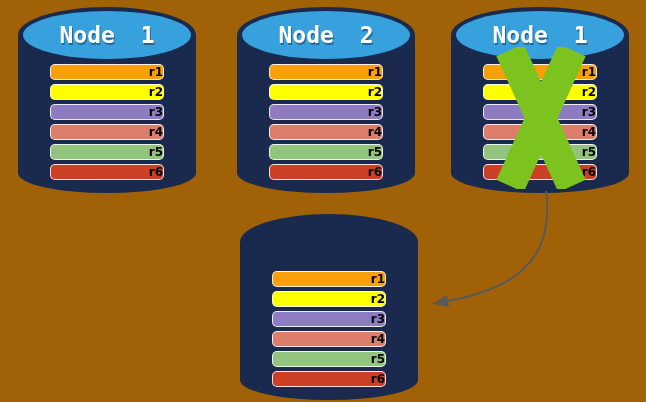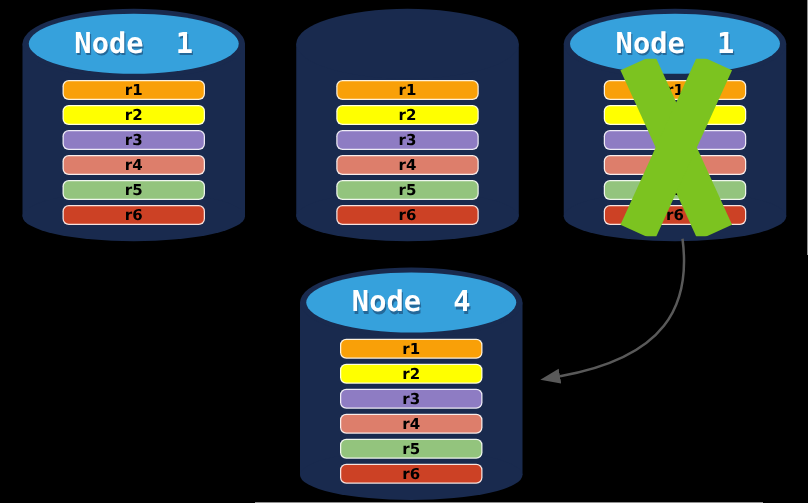--- a/index.html
+++ b/index.html
@@ -1,17 +1,17 @@
 <!DOCTYPE html>
 <html><head>
 <meta charset="utf-8">
 <style>
   html,body{margin:0;padding:0;background:#ffffff;}
   .canvas{
-    position:relative;width:646px;height:402px;background:#000000;
+    position:relative;width:646px;height:402px;background:#a16207;
     font-family:"DejaVu Sans", sans-serif;overflow:hidden;
   }
   .node{position:absolute;width:178px;height:186px;}
   .pos-n1{left:18px;top:7px;}
   .pos-n2{left:237px;top:7px;}
   .pos-n3{left:451px;top:7px;}
   .pos-n4{left:240px;top:214px;}
 
   .cyl-body{position:absolute;left:0;right:0;top:28px;bottom:20px;z-index:1;}
   .cyl-bottom{position:absolute;left:0;bottom:0;width:178px;height:40px;border-radius:50%;z-index:1;}
@@ -24,21 +24,21 @@
     color:#fff;font-family:"DejaVu Sans Mono", monospace;font-weight:bold;
     font-size:23px;word-spacing:12px;white-space:pre;
     text-shadow:1px 2px 0 rgba(15,35,70,.45);
   }
   .bars{
     position:absolute;left:32px;right:32px;top:57px;z-index:4;
     display:flex;flex-direction:column;gap:4px;
   }
   .bar{
     height:14px;border-radius:5px;border:1px solid rgba(255,255,255,.85);
-    display:flex;align-items:center;justify-content:center;
+    display:flex;align-items:center;justify-content:flex-end;
     font-size:12px;font-weight:bold;color:#000;line-height:14px;
   }
   .x-mark{position:absolute;left:42px;top:40px;width:96px;height:142px;z-index:5;}
   .arrow-layer{position:absolute;left:0;top:0;width:646px;height:402px;z-index:6;pointer-events:none;}
 </style>
 </head>
 <body>
 
 <div class="canvas">
 
@@ -68,20 +68,23 @@
       <div class="bar" style="background-color: rgb(204, 65, 37);">
           <span>r6</span>
         </div>
     </div>
   </div>
 
   <div class="node pos-n2">
     <div class="cyl-body" style="background-color: rgb(25, 42, 78);"></div>
     <div class="cyl-bottom" style="background-color: rgb(25, 42, 78);"></div>
     <div class="cyl-rim" style="background-color: rgb(25, 42, 78);"></div>
+    <div class="cyl-top" style="background-color: rgb(54, 161, 220);">
+      <span class="node-label">Node 2</span>
+    </div>
     <div class="bars">
       <div class="bar" style="background-color: rgb(249, 160, 8);">
           <span>r1</span>
         </div>
       <div class="bar" style="background-color: rgb(255, 255, 0);">
           <span>r2</span>
         </div>
       <div class="bar" style="background-color: rgb(142, 124, 195);">
           <span>r3</span>
         </div>
@@ -127,23 +130,20 @@
     <svg class="x-mark" viewBox="0 0 96 142">
       <line x1="17" y1="3" x2="79" y2="139" stroke-width="30" stroke="#7CC320"></line>
       <line x1="79" y1="3" x2="17" y2="139" stroke-width="30" stroke="#7CC320"></line>
     </svg>
   </div>
 
   <div class="node pos-n4">
     <div class="cyl-body" style="background-color: rgb(25, 42, 78);"></div>
     <div class="cyl-bottom" style="background-color: rgb(25, 42, 78);"></div>
     <div class="cyl-rim" style="background-color: rgb(25, 42, 78);"></div>
-    <div class="cyl-top" style="background-color: rgb(54, 161, 220);">
-      <span class="node-label">Node 4</span>
-    </div>
     <div class="bars">
       <div class="bar" style="background-color: rgb(249, 160, 8);">
           <span>r1</span>
         </div>
       <div class="bar" style="background-color: rgb(255, 255, 0);">
           <span>r2</span>
         </div>
       <div class="bar" style="background-color: rgb(142, 124, 195);">
           <span>r3</span>
         </div>

